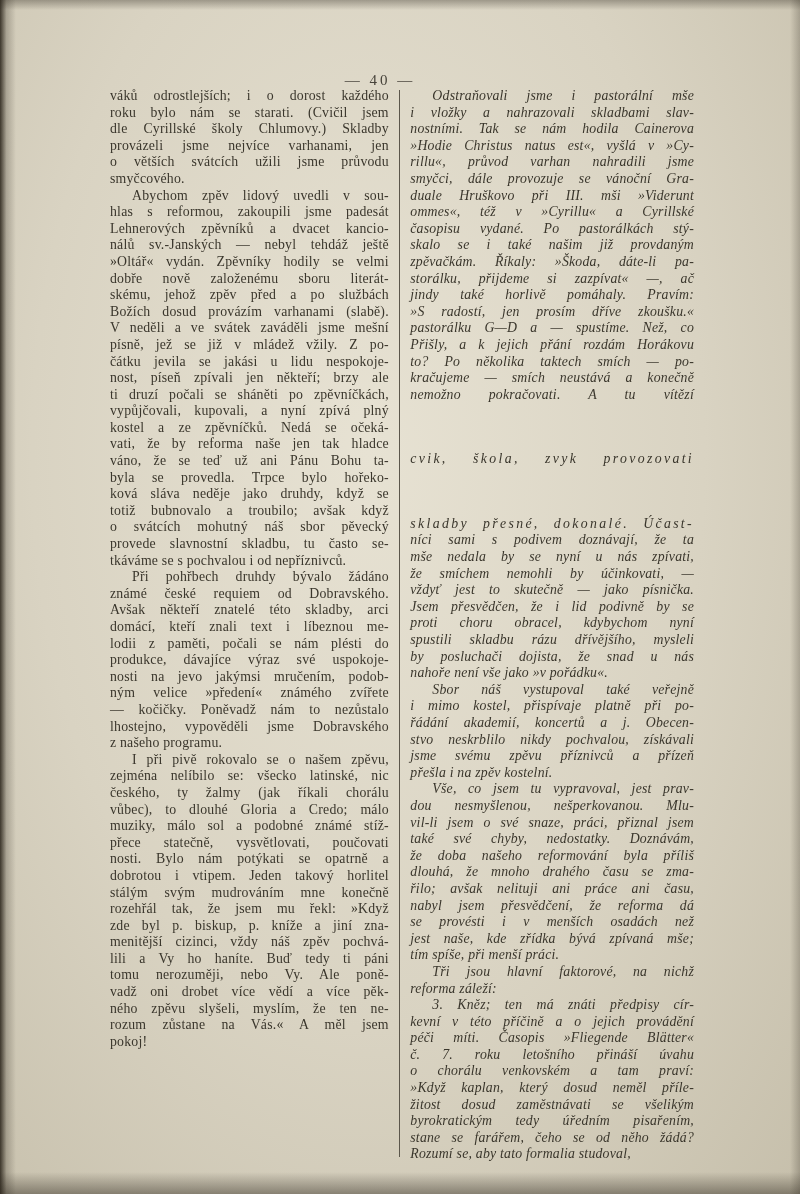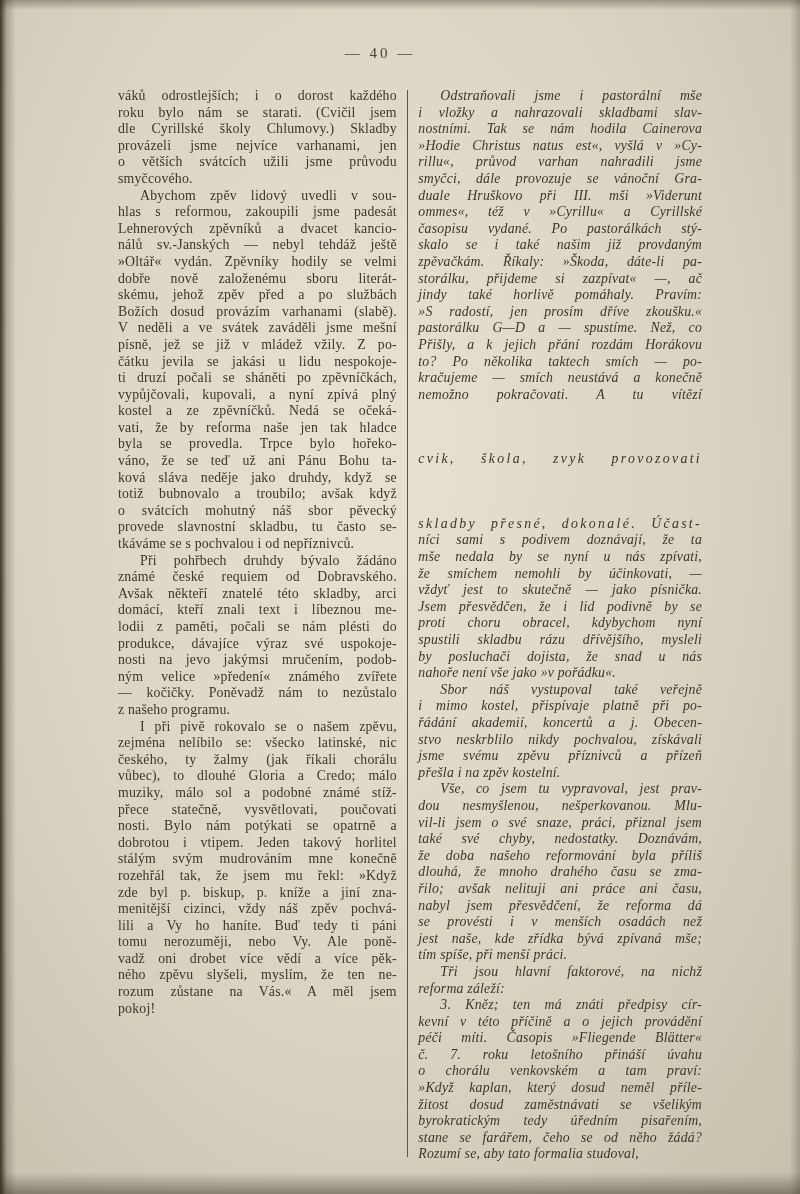--- a/index.html
+++ b/index.html
@@ -19,25 +19,25 @@
   }
   .edge-left{position:absolute;left:0;top:0;bottom:0;width:16px;
     background:linear-gradient(90deg, rgba(44,38,28,0.9) 0%, rgba(44,38,28,0.25) 40%, rgba(44,38,28,0) 100%);}
   .edge-top{position:absolute;left:0;top:0;right:0;height:10px;
     background:linear-gradient(180deg, rgba(44,38,28,0.35) 0%, rgba(44,38,28,0) 100%);}
   .edge-bottom{position:absolute;left:0;bottom:0;right:0;height:22px;
     background:linear-gradient(0deg, rgba(44,38,28,0.45) 0%, rgba(44,38,28,0) 100%);}
   .edge-right{position:absolute;right:0;top:0;bottom:0;width:10px;
     background:linear-gradient(270deg, rgba(44,38,28,0.25) 0%, rgba(44,38,28,0) 100%);}
   .page-number{
-    position:absolute;top:45px;left:0;width:760px;text-align:center;
+    position:absolute;top:72px;left:0;width:760px;text-align:center;
     font-size:15px;letter-spacing:3px;color:#47433a;
   }
   .columns{
-    position:absolute;left:118px;top:88px;width:584px;
+    position:absolute;left:110px;top:88px;width:584px;
     display:flex;align-items:stretch;
   }
   .column{
     font-size:13.8px;line-height:16.6px;letter-spacing:0.015em;
     color:var(--ink);
   }
   .col-left{width:284px;}
   .col-right{width:289px;font-style:italic;}
   .col-divider{width:1.5px;background:var(--divider);margin:2px 10px 6px 10px;}
   .para{margin:0;}
@@ -70,42 +70,44 @@
           <div class="line">hlas s reformou, zakoupili jsme padesát</div>
           <div class="line">Lehnerových zpěvníků a dvacet kancio-</div>
           <div class="line">nálů sv.-Janských — nebyl tehdáž ještě</div>
           <div class="line">»Oltář« vydán. Zpěvníky hodily se velmi</div>
           <div class="line">dobře nově založenému sboru literát-</div>
           <div class="line">skému, jehož zpěv před a po službách</div>
           <div class="line">Božích dosud provázím varhanami (slabě).</div>
           <div class="line">V neděli a ve svátek zaváděli jsme mešní</div>
           <div class="line">písně, jež se již v mládež vžily. Z po-</div>
           <div class="line">čátku jevila se jakási u lidu nespokoje-</div>
+          <div class="line">nost, píseň zpívali jen někteří; brzy ale</div>
           <div class="line">ti druzí počali se sháněti po zpěvníčkách,</div>
           <div class="line">vypůjčovali, kupovali, a nyní zpívá plný</div>
           <div class="line">kostel a ze zpěvníčků. Nedá se očeká-</div>
           <div class="line">vati, že by reforma naše jen tak hladce</div>
+          <div class="line">váno, že se teď už ani Pánu Bohu ta-</div>
           <div class="line">byla se provedla. Trpce bylo hořeko-</div>
-          <div class="line">váno, že se teď už ani Pánu Bohu ta-</div>
           <div class="line">ková sláva neděje jako druhdy, když se</div>
           <div class="line">totiž bubnovalo a troubilo; avšak když</div>
           <div class="line">o svátcích mohutný náš sbor pěvecký</div>
           <div class="line">provede slavnostní skladbu, tu často se-</div>
           <div class="line last">tkáváme se s pochvalou i od nepříznivců.</div>
         </div>
         <div class="para">
           <div class="line first-indent">Při pohřbech druhdy bývalo žádáno</div>
           <div class="line">známé české requiem od Dobravského.</div>
           <div class="line">Avšak někteří znatelé této skladby, arci</div>
           <div class="line">domácí, kteří znali text i líbeznou me-</div>
           <div class="line">lodii z paměti, počali se nám plésti do</div>
           <div class="line">produkce, dávajíce výraz své uspokoje-</div>
           <div class="line">nosti na jevo jakýmsi mručením, podob-</div>
           <div class="line">ným velice »předení« známého zvířete</div>
           <div class="line">— kočičky. Poněvadž nám to nezůstalo</div>
+          <div class="line">lhostejno, vypověděli jsme Dobravského</div>
           <div class="line last">z našeho programu.</div>
         </div>
         <div class="para">
           <div class="line first-indent">I při pivě rokovalo se o našem zpěvu,</div>
           <div class="line">zejména nelíbilo se: všecko latinské, nic</div>
           <div class="line">českého, ty žalmy (jak říkali chorálu</div>
           <div class="line">vůbec), to dlouhé Gloria a Credo; málo</div>
           <div class="line">muziky, málo sol a podobné známé stíž-</div>
           <div class="line">přece statečně, vysvětlovati, poučovati</div>
           <div class="line">nosti. Bylo nám potýkati se opatrně a</div>

